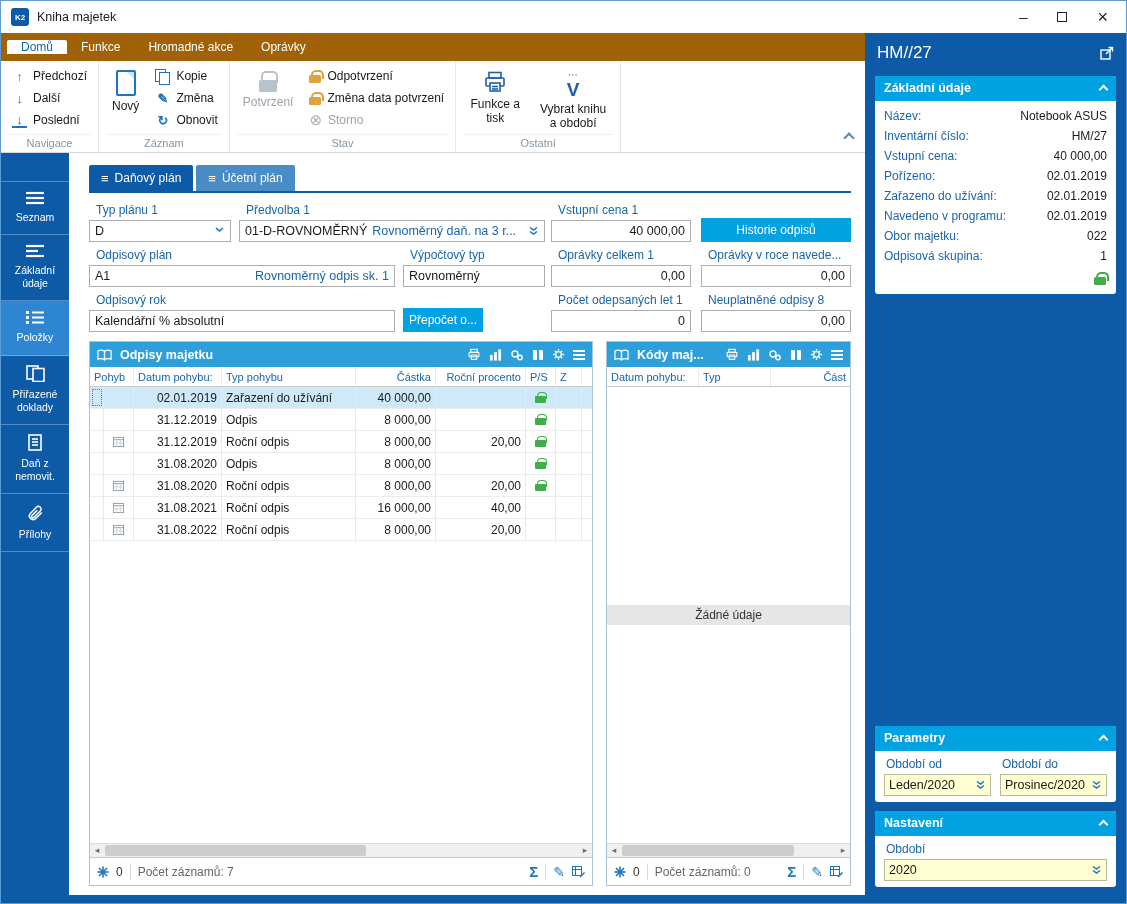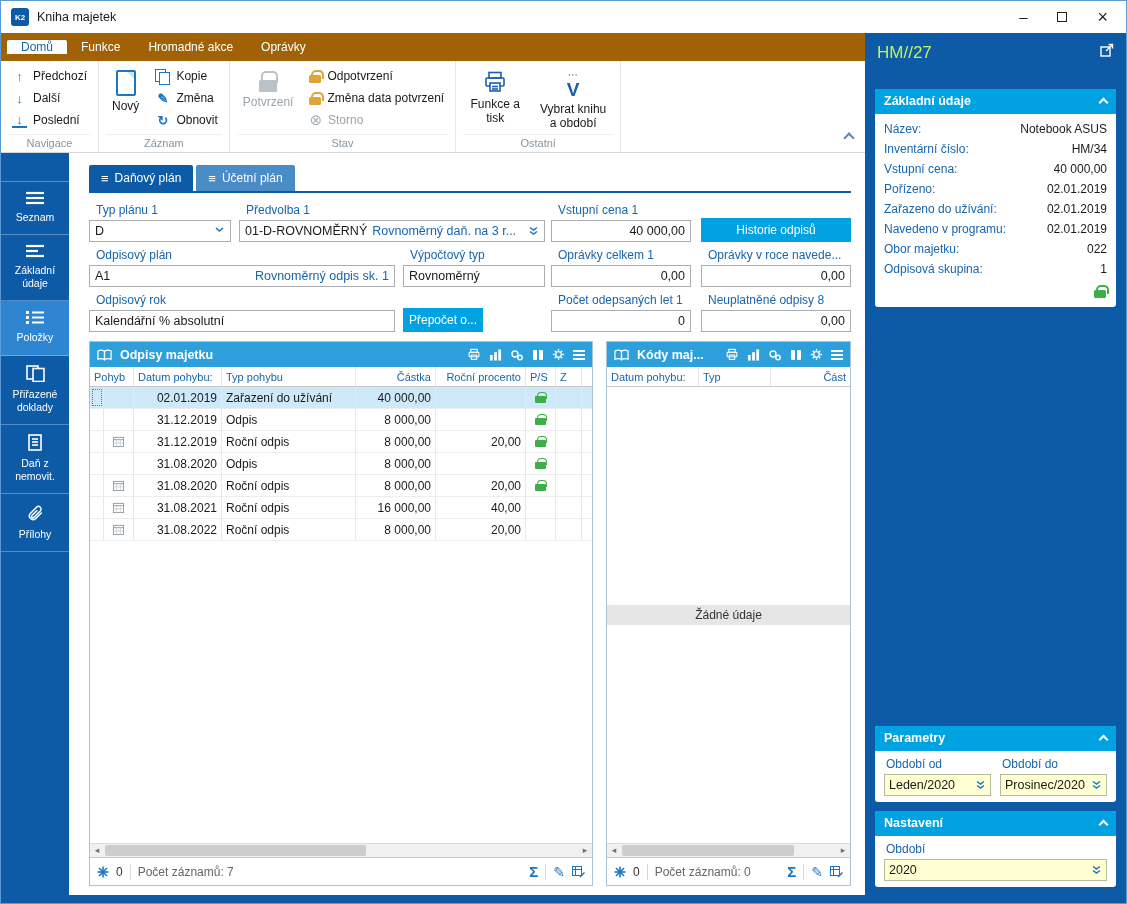--- a/index.html
+++ b/index.html
@@ -119,21 +119,21 @@
   .tfoot{flex:0 0 28px;border-top:1px solid #c9c9c9;display:flex;align-items:center;padding:0 7px;gap:7px;font-size:12px;background:#fff;}
   .tfoot .cnt{color:#333;}
   .vsep{width:1px;height:16px;background:#d9d9d9;flex:0 0 1px;}
   .tfoot .recs{color:#666;white-space:nowrap;overflow:hidden;}
   .tfoot .sp{flex:1;}
   .ficon{color:#1b75c0;font-size:14px;display:flex;align-items:center;line-height:1;}
   .ficon.sigma{font-size:15px;font-weight:bold;}
 
   
   .right-panel{flex:0 0 261px;background:#0d5aa7;display:flex;flex-direction:column;padding:8px 10px 8px;min-height:0;}
-  .rp-head{display:flex;color:#bef264;padding:2px 2px 26px;}
+  .rp-head{display:flex;align-items:center;color:#ffffff;padding:2px 2px 13px;}
   .rp-title{font-size:17px;}
   .popout{margin-left:auto;display:flex;}
   .card{background:#fff;border-radius:3px;overflow:hidden;flex:0 0 auto;margin-bottom:9px;}
   .card-head{background:#00a2e2;color:#fff;font-size:12.5px;font-weight:bold;display:flex;align-items:center;padding:5px 9px 6px;}
   .chev{margin-left:auto;width:7px;height:7px;border-left:2px solid #fff;border-top:2px solid #fff;transform:rotate(45deg);margin-top:3px;}
   .card-body{padding:5px 9px 6px;}
   .kv{display:flex;justify-content:space-between;font-size:12px;padding:3px 0;gap:6px;}
   .kv .k{color:#1765ad;white-space:nowrap;}
   .kv .v{color:#1a1a1a;text-align:right;white-space:nowrap;overflow:hidden;}
   .lock-row{display:flex;justify-content:flex-end;padding:5px 1px 3px;}
@@ -734,21 +734,21 @@
           <span>Základní údaje</span>
           <span class="chev"></span>
         </div>
         <div class="card-body">
           <div class="kv">
               <span class="k">Název:</span>
               <span class="v">Notebook ASUS</span>
             </div>
           <div class="kv">
               <span class="k">Inventární číslo:</span>
-              <span class="v">HM/34</span>
+              <span class="v">HM/27</span>
             </div>
           <div class="kv">
               <span class="k">Vstupní cena:</span>
               <span class="v">40 000,00</span>
             </div>
           <div class="kv">
               <span class="k">Pořízeno:</span>
               <span class="v">02.01.2019</span>
             </div>
           <div class="kv">

